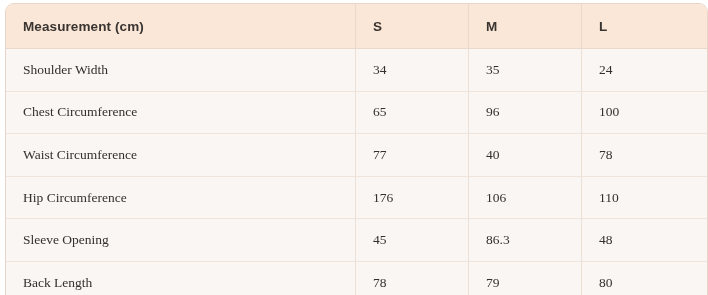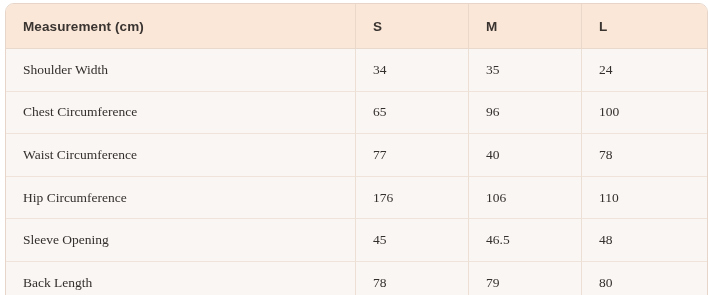--- a/index.html
+++ b/index.html
@@ -114,21 +114,21 @@
       </tr>
       <tr>
         <td>Hip Circumference</td>
         <td>176</td>
         <td>106</td>
         <td>110</td>
       </tr>
       <tr>
         <td>Sleeve Opening</td>
         <td>45</td>
-        <td>46.5</td>
+        <td>86.3</td>
         <td>48</td>
       </tr>
       <tr>
         <td>Back Length</td>
         <td>78</td>
         <td>79</td>
         <td>80</td>
       </tr>
     </tbody>
   </table>

